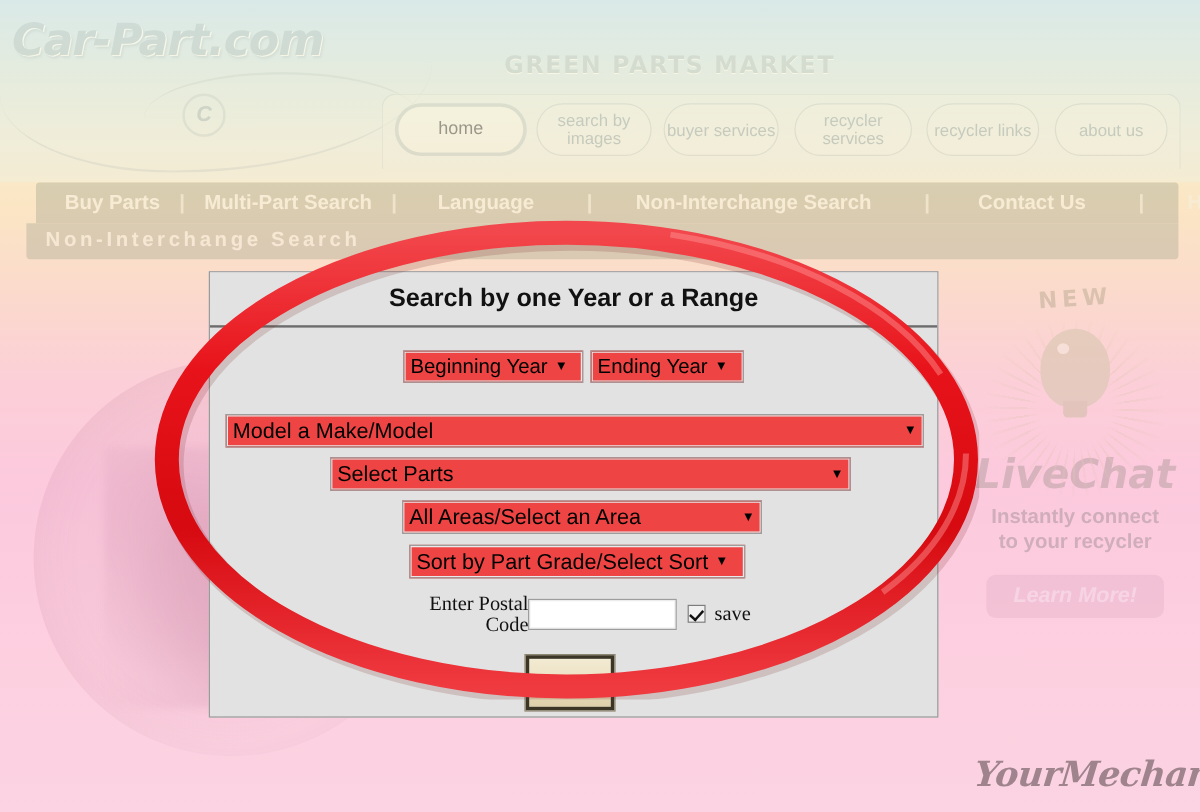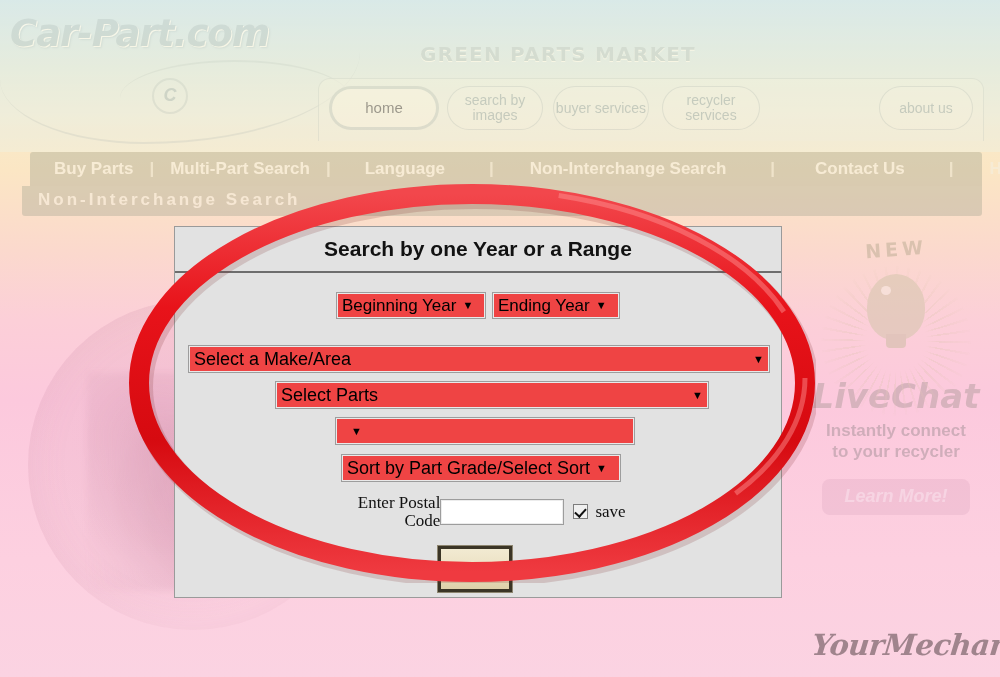--- a/index.html
+++ b/index.html
@@ -495,20 +495,23 @@
       </div>
       <div class="tab" style="left:128px; width:96px;">
         <span>search by images</span>
       </div>
       <div class="tab" style="left:234px; width:96px;">
         <span>buyer services</span>
       </div>
       <div class="tab" style="left:343px; width:98px;">
         <span>recycler services</span>
       </div>
+      <div class="tab" style="left:453px; width:94px;">
+        <span>recycler links</span>
+      </div>
       <div class="tab" style="left:560px; width:94px;">
         <span>about us</span>
       </div>
     </div>
 
     <div class="subnav">
       <div class="subnav-inner">
         <span class="subnav-item">Buy Parts</span>
         <span class="subnav-sep">|</span>
         <span class="subnav-item">Multi-Part Search</span>
@@ -555,34 +558,35 @@
           <span class="caret">▼</span>
         </div>
         <div class="fauxselect sel-endyear">
           <span class="sv">Ending Year</span>
           <span class="caret">▼</span>
         </div>
       </div>
 
       <div class="row row-make">
         <div class="fauxselect fill sel-make">
-          <span class="sv">Select a Make/Area</span>
+          <span class="sv">Model a Make/Model</span>
           <span class="caret">▼</span>
         </div>
       </div>
 
       <div class="row row-parts">
         <div class="fauxselect fill sel-parts">
           <span class="sv">Select Parts</span>
           <span class="caret">▼</span>
         </div>
       </div>
 
       <div class="row row-areas">
         <div class="fauxselect fill sel-areas">
+          <span class="sv">All Areas/Select an Area</span>
           <span class="caret">▼</span>
         </div>
       </div>
 
       <div class="row row-sort">
         <div class="fauxselect sel-sort">
           <span class="sv">Sort by Part Grade/Select Sort</span>
           <span class="caret">▼</span>
         </div>
       </div>

